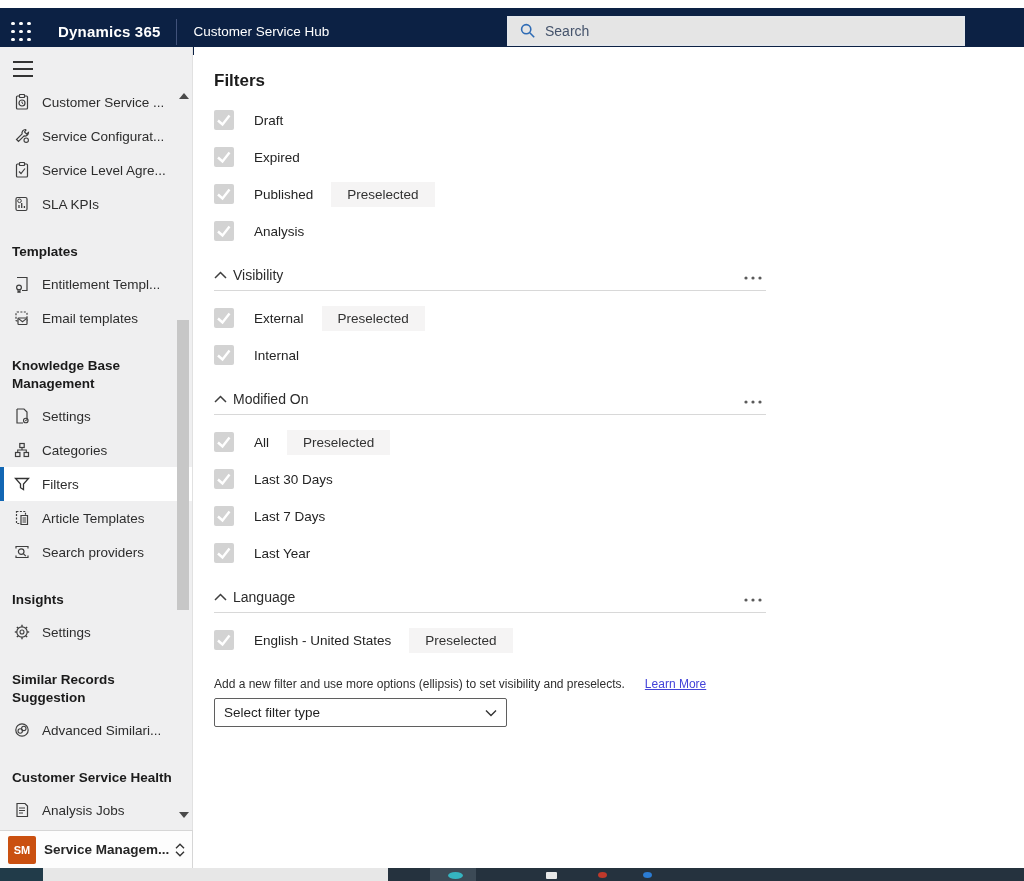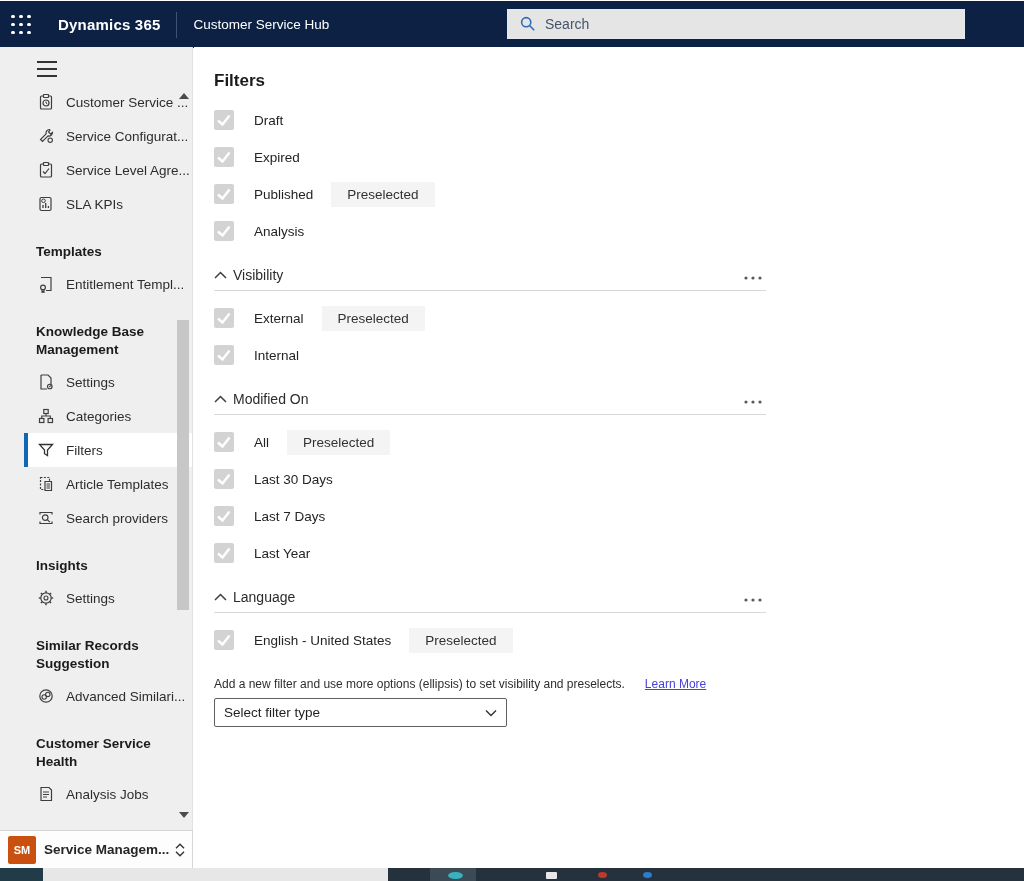--- a/index.html
+++ b/index.html
@@ -1,39 +1,39 @@
 <!DOCTYPE html>
 <html><head>
 <meta charset="utf-8">
 <style>
   * { box-sizing: border-box; margin: 0; padding: 0; }
   html,body { width:1024px; height:881px; overflow:hidden; background:#fff;
               font-family:"Liberation Sans", sans-serif; }
   .stage { position:relative; width:1024px; height:881px; background:#fff; }
 
   
-  .topbar { position:absolute; left:0; top:1px; width:1024px; height:47px;
+  .topbar { position:absolute; left:0; top:8px; width:1024px; height:47px;
             background:#0c2144; display:flex; align-items:center; }
   .waffle { width:22px; height:22px; margin:0 14px 0 10px;
             display:grid; grid-template-columns:repeat(3,4px); grid-template-rows:repeat(3,4px);
             gap:4px; align-content:center; justify-content:center; cursor:pointer; }
   .waffle i { width:3.5px; height:3.5px; background:#fff; border-radius:50%; }
   .brand { color:#fff; font-size:15px; font-weight:700; margin:0 16px 0 12px; letter-spacing:.2px; }
   .tb-divider { width:1px; height:26px; background:#41527a; margin-right:16px; }
   .appname { color:#fff; font-size:13.5px; }
   .searchbox { position:absolute; left:507px; top:8px; width:458px; height:30px;
                background:#e5e5e5; border:2px solid #e4e7eb; display:flex; align-items:center; }
   .searchbox svg { margin:0 8px 0 10px; flex:0 0 auto; }
   .searchbox input { flex:1; border:none; outline:none; background:transparent;
                      font-size:14px; color:#2e3c55; font-family:"Liberation Sans",sans-serif; }
   .searchbox input::placeholder { color:#45536b; opacity:1; }
 
   
   .sidebar { position:absolute; left:0; top:47px; width:193px; height:783px;
-             background:#efeff0; border-right:1px solid #e1e1e1; overflow:hidden;padding-left:24px; }
+             background:#efeff0; border-right:1px solid #e1e1e1; overflow:hidden; }
   .hamburger { width:20px; height:16px; margin:14px 0 8px 13px; display:flex;
                flex-direction:column; justify-content:space-between; cursor:pointer; }
   .hamburger i { height:2px; background:#333; }
   .nav-header { font-size:13.5px; font-weight:700; color:#1b1b1b;
                 margin:22px 14px 6px 12px; line-height:18px; }
   .nav-item { height:34px; display:flex; align-items:center; padding-left:12px;
               cursor:pointer; color:#2d2d2d; }
   .nav-item .nicon { width:20px; height:20px; flex:0 0 20px; margin-right:10px;
                      display:flex; align-items:center; justify-content:center; }
   .nav-item .nlabel { font-size:13.5px; white-space:nowrap; }
@@ -192,20 +192,30 @@
     <div class="nav-item">
       <span class="nicon">
         <svg width="18" height="18" viewBox="0 0 18 18">
             <path d="M4 2.5h10v13H9" fill="none" stroke="#3e3e3e" stroke-width="1.2"></path>
             <circle cx="6" cy="12.5" r="2.4" fill="none" stroke="#3e3e3e" stroke-width="1.2"></circle>
             <path d="M5 14.5v3l1-1 1 1v-3" fill="none" stroke="#3e3e3e" stroke-width="1.1"></path>
           </svg>
       </span>
       <span class="nlabel">Entitlement Templ...</span>
     </div>
+    <div class="nav-item">
+      <span class="nicon">
+        <svg width="18" height="18" viewBox="0 0 18 18">
+            <rect x="3" y="3" width="11" height="9" rx="1" fill="none" stroke="#3e3e3e" stroke-width="1.2" stroke-dasharray="2 1.4"></rect>
+            <rect x="5" y="9" width="9" height="6.5" rx="0.8" fill="#efeff0" stroke="#3e3e3e" stroke-width="1.2"></rect>
+            <polyline points="5.5,9.6 9.5,12.7 13.5,9.6" fill="none" stroke="#3e3e3e" stroke-width="1.1"></polyline>
+          </svg>
+      </span>
+      <span class="nlabel">Email templates</span>
+    </div>
 
     <div class="nav-header">Knowledge Base Management</div>
     <div class="nav-item">
       <span class="nicon">
         <svg width="18" height="18" viewBox="0 0 18 18">
             <path d="M4 2h7l3 3v8.5" fill="none" stroke="#3e3e3e" stroke-width="1.2"></path>
             <path d="M4 2v14h6" fill="none" stroke="#3e3e3e" stroke-width="1.2"></path>
             <circle cx="12.8" cy="13.5" r="2.3" fill="none" stroke="#3e3e3e" stroke-width="1.1"></circle>
             <circle cx="12.8" cy="13.5" r="0.7" fill="#3e3e3e"></circle>
           </svg>

